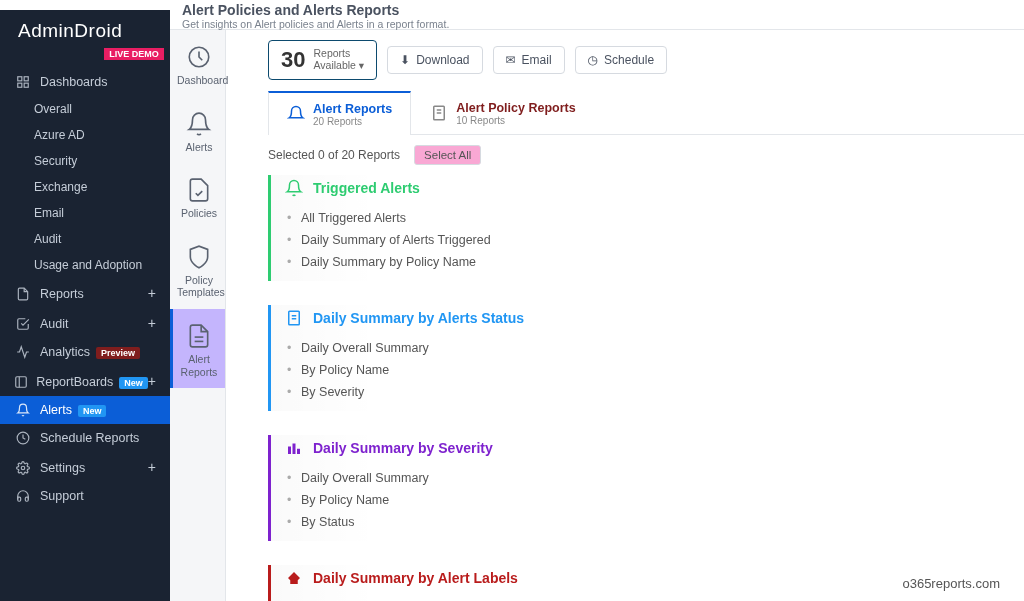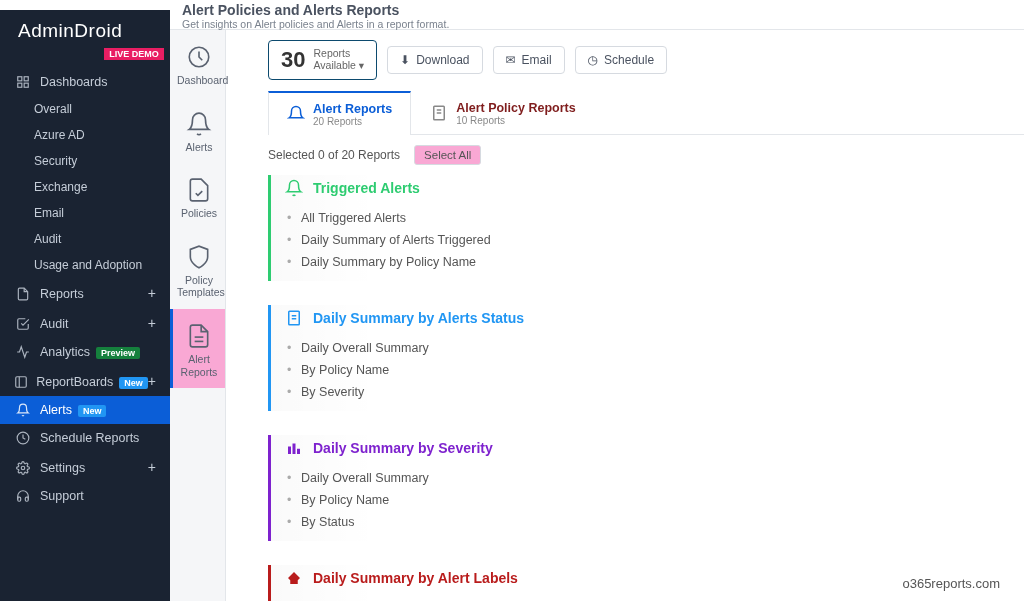--- a/index.html
+++ b/index.html
@@ -10,27 +10,27 @@
 .logo { padding:10px 18px 6px; font-size:19px; font-weight:500; color:#fff; letter-spacing:.5px; }
 .logo span.thin { font-weight:300; }
 .live-demo { display:block; width:60px; margin-left:auto; margin-right:6px; background:#e91e63; color:#fff; font-size:9px; font-weight:bold; text-align:center; padding:1px 0; }
 .nav-section { padding:8px 0; }
 .nav-item { display:flex; align-items:flex-end; padding:7px 14px; font-size:12.5px; cursor:pointer; position:relative; }
 .nav-item.active { background:#0b5ed7; color:#fff; }
 .nav-item .nav-icon { width:18px; display:inline-flex; justify-content:center; margin-right:8px; opacity:.85; }
 .nav-item .plus { margin-left:auto; font-size:14px; }
 .nav-sub { padding:6px 14px 6px 34px; font-size:12px; cursor:pointer; }
 .badge { font-size:9px; padding:1px 5px; border-radius:2px; margin-left:6px; font-weight:bold; }
-.badge.pink { background:#15803d; color:#fff; }
+.badge.pink { background:#7f1d1d; color:#fff; }
 .badge.blue { background:#2196f3; color:#fff; }
 
 
 .rail { position:absolute; left:170px; top:30px; width:56px; height:571px; background:#f5f6f8; border-right:1px solid #e3e6ea; text-align:center; }
 .rail-item { padding:14px 4px 10px; cursor:pointer; border-left:3px solid transparent; }
-.rail-item.active { background:#f9a8d4; border-left-color:#0b5ed7; }
+.rail-item.active { background:#c4b5fd; border-left-color:#0b5ed7; }
 .rail-item .ri-icon { display:flex; justify-content:center; margin-bottom:4px; color:#5a6270; }
 .rail-item .ri-label { font-size:10.5px; color:#5a6270; line-height:1.2; }
 
 
 .page-header { position:absolute; left:170px; top:0; right:0; height:30px; padding:2px 12px; border-bottom:1px solid #e3e6ea; }
 .page-header .pt { font-size:14px; font-weight:600; color:#4a5260; }
 .page-header .ps { font-size:10.5px; color:#7a828e; }
 
 
 .main { position:absolute; left:250px; top:30px; right:0; bottom:0; overflow:hidden; padding:10px 0 0 18px; }

